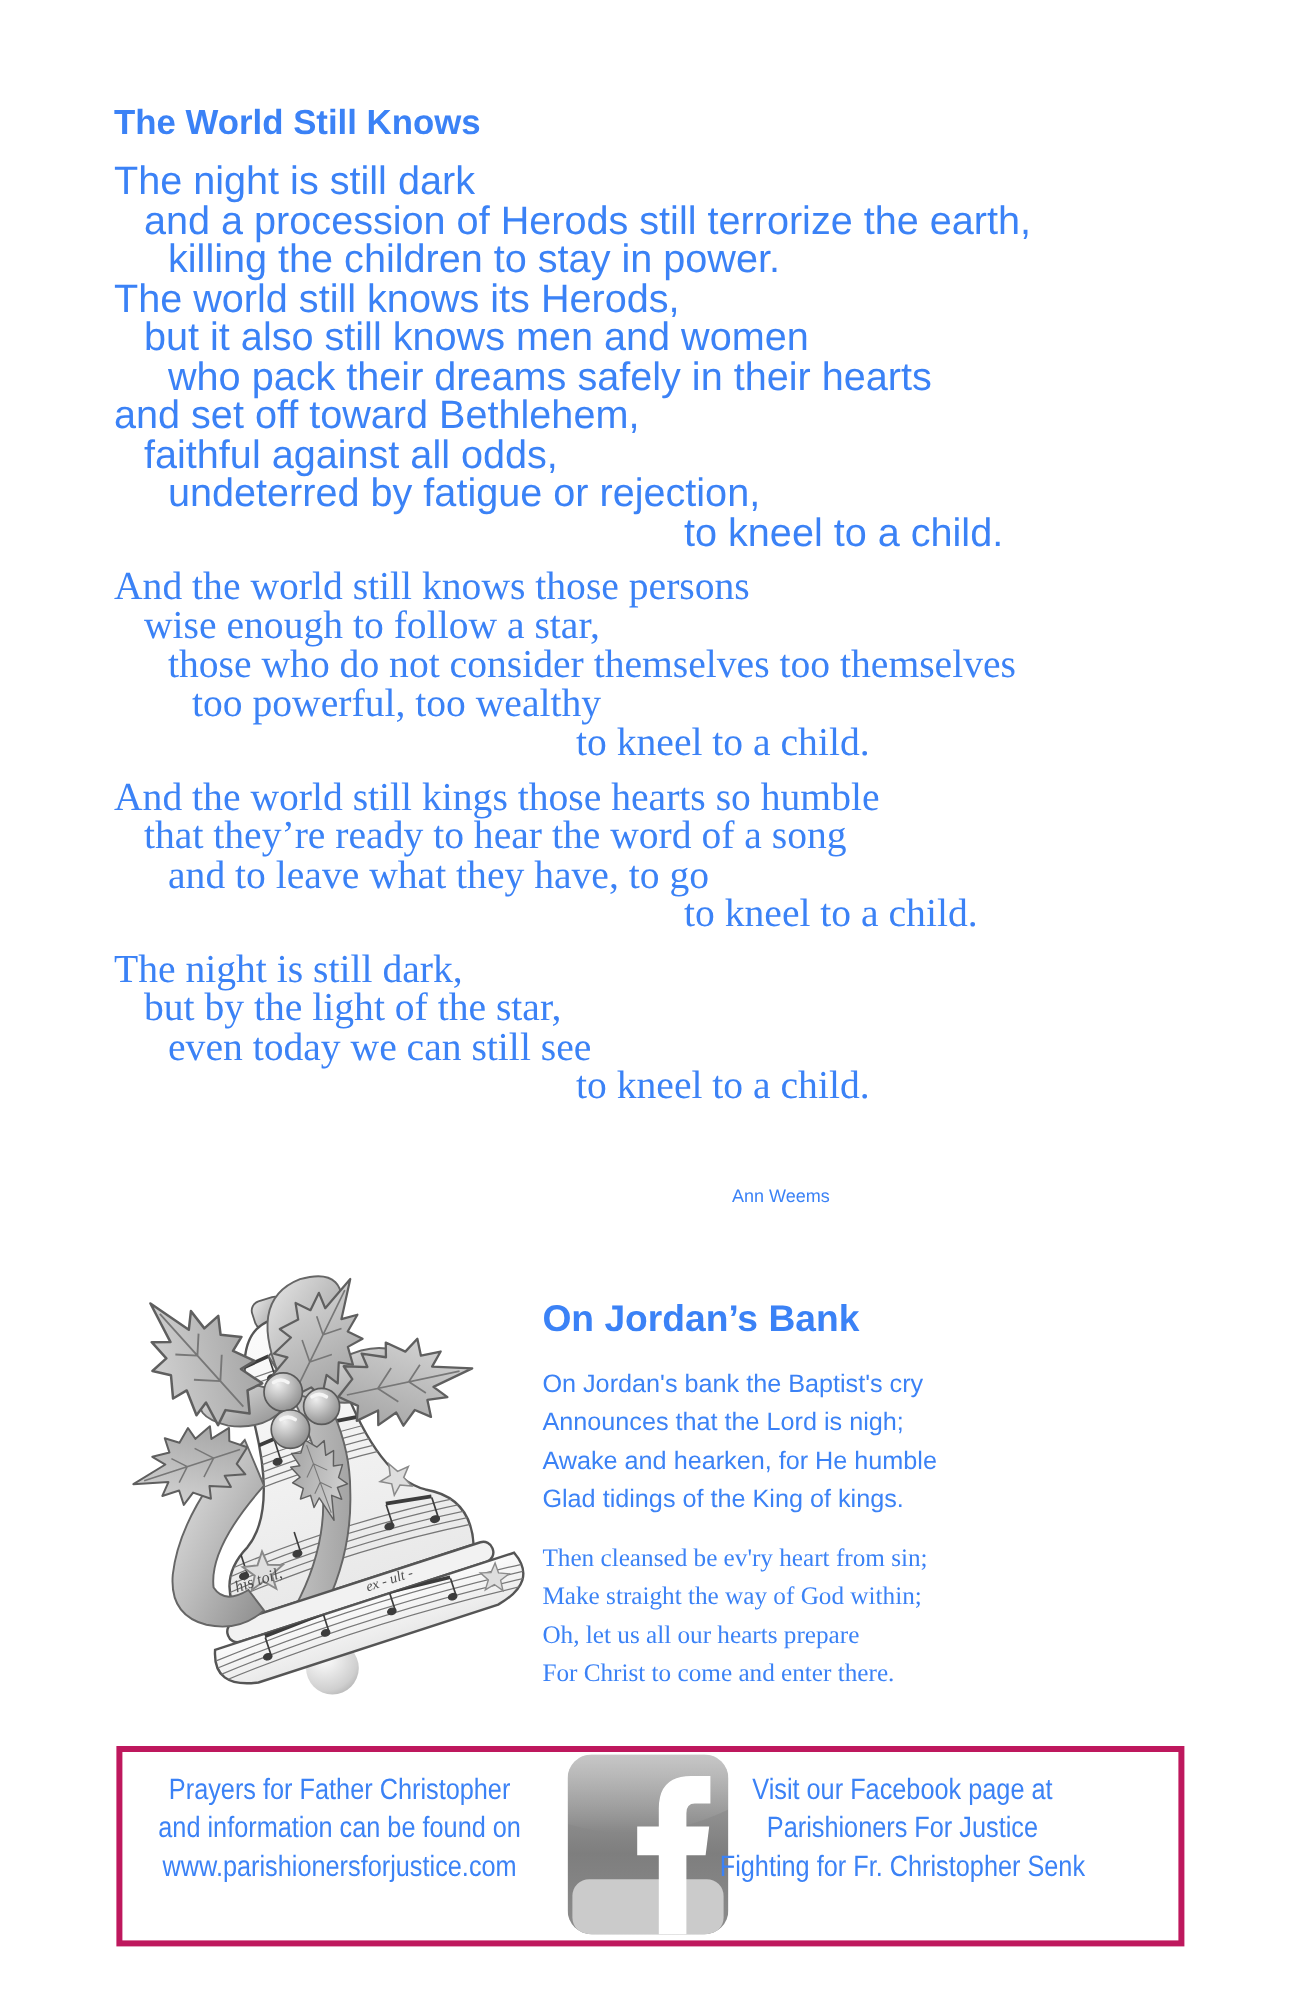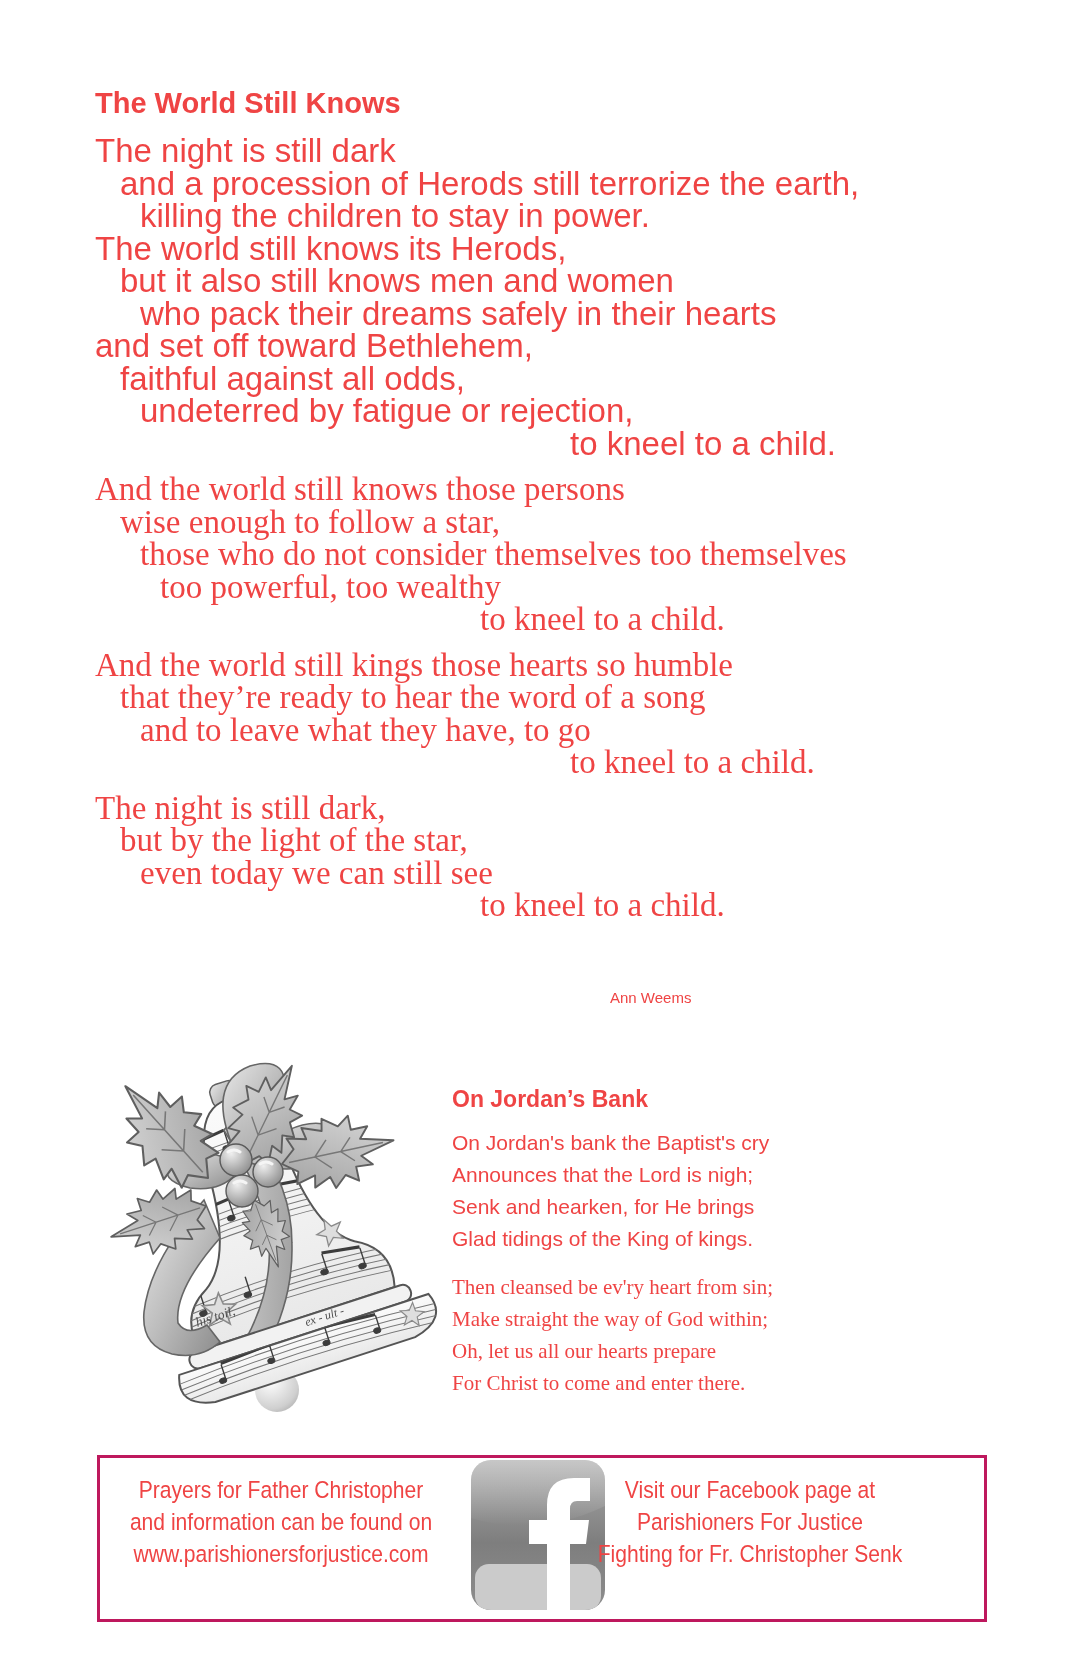--- a/index.html
+++ b/index.html
@@ -1,47 +1,47 @@
 <!DOCTYPE html>
 <html><head>
 <meta charset="utf-8">
 <style>
   html,body { margin:0; padding:0; background:#ffffff; }
   .page {
     position:relative; width:1086px; height:1678px; background:#ffffff;
-    color:#ef4444; font-family:"Liberation Sans","DejaVu Sans",sans-serif;
+    color:#3b82f6; font-family:"Liberation Sans","DejaVu Sans",sans-serif;
     overflow:hidden;
   }
 
   
   .poem { position:absolute; left:95px; top:88px; width:920px; }
   .poem h1 { margin:0 0 17px 0; font-size:29px; line-height:30px; font-weight:bold; }
   .poem .line { font-size:33px; line-height:32.5px; white-space:nowrap; }
   .stanza + .stanza { margin-top:13px;font-family:Liberation Serif, serif; }
   .indent-0 { margin-left:0; }
   .indent-1 { margin-left:25px; }
   .indent-2 { margin-left:45px; }
   .indent-3 { margin-left:65px; }
   .indent-r1 { margin-left:475px; }
   .indent-r2 { margin-left:385px; }
   .attribution { margin-top:66px; margin-left:515px; font-size:15px; line-height:20px; }
 
   
   .hymn { position:absolute; left:452px; top:1083px; width:560px; }
-  .hymn h2 { margin:0 0 12px 0; font-size:23px; line-height:32px; font-weight:bold; }
+  .hymn h2 { margin:0 0 23px 0; font-size:31px; line-height:32px; font-weight:bold; }
   .hymn .line { font-size:21px; line-height:32px; white-space:nowrap; }
   .hymn .stanza + .stanza { margin-top:16px; }
 
   
   .bell-art { position:absolute; left:86px; top:992px; }
 
   
   .notice {
     position:absolute; left:97px; top:1455px; width:890px; height:167px;
-    border:3px solid #be185d; box-sizing:border-box; background:#ffffff;
+    border:5px solid #be185d; box-sizing:border-box; background:#ffffff;
   }
   .notice .col {
     position:absolute; top:16px; text-align:center;
     font-size:24.5px; line-height:32px;
     transform:scaleX(0.86); transform-origin:center;
   }
   .notice .col-left  { left:0px;  width:362px; }
   .notice .col-right { left:448px; width:404px; }
   .notice .fb { position:absolute; left:371px; top:2px; }
 </style>
@@ -218,21 +218,21 @@
       <path d="M142 160 Q148 156 154 160 M174 172 Q180 168 186 172 M148 191 Q154 187 160 191" fill="none" stroke="#f5f5f5" stroke-width="3" stroke-linecap="round"></path>
     </g>
   </svg>
 
   <section class="hymn">
     <h2>On Jordan’s Bank</h2>
     <div>
         <div class="stanza">
           <div class="line">On Jordan's bank the Baptist's cry</div>
           <div class="line">Announces that the Lord is nigh;</div>
-          <div class="line">Senk and hearken, for He brings</div>
+          <div class="line">Awake and hearken, for He humble</div>
           <div class="line">Glad tidings of the King of kings.</div>
         </div>
         <div class="stanza">
           <div class="line">Then cleansed be ev'ry heart from sin;</div>
           <div class="line">Make straight the way of God within;</div>
           <div class="line">Oh, let us all our hearts prepare</div>
           <div class="line">For Christ to come and enter there.</div>
         </div>
       </div>
   </section>

